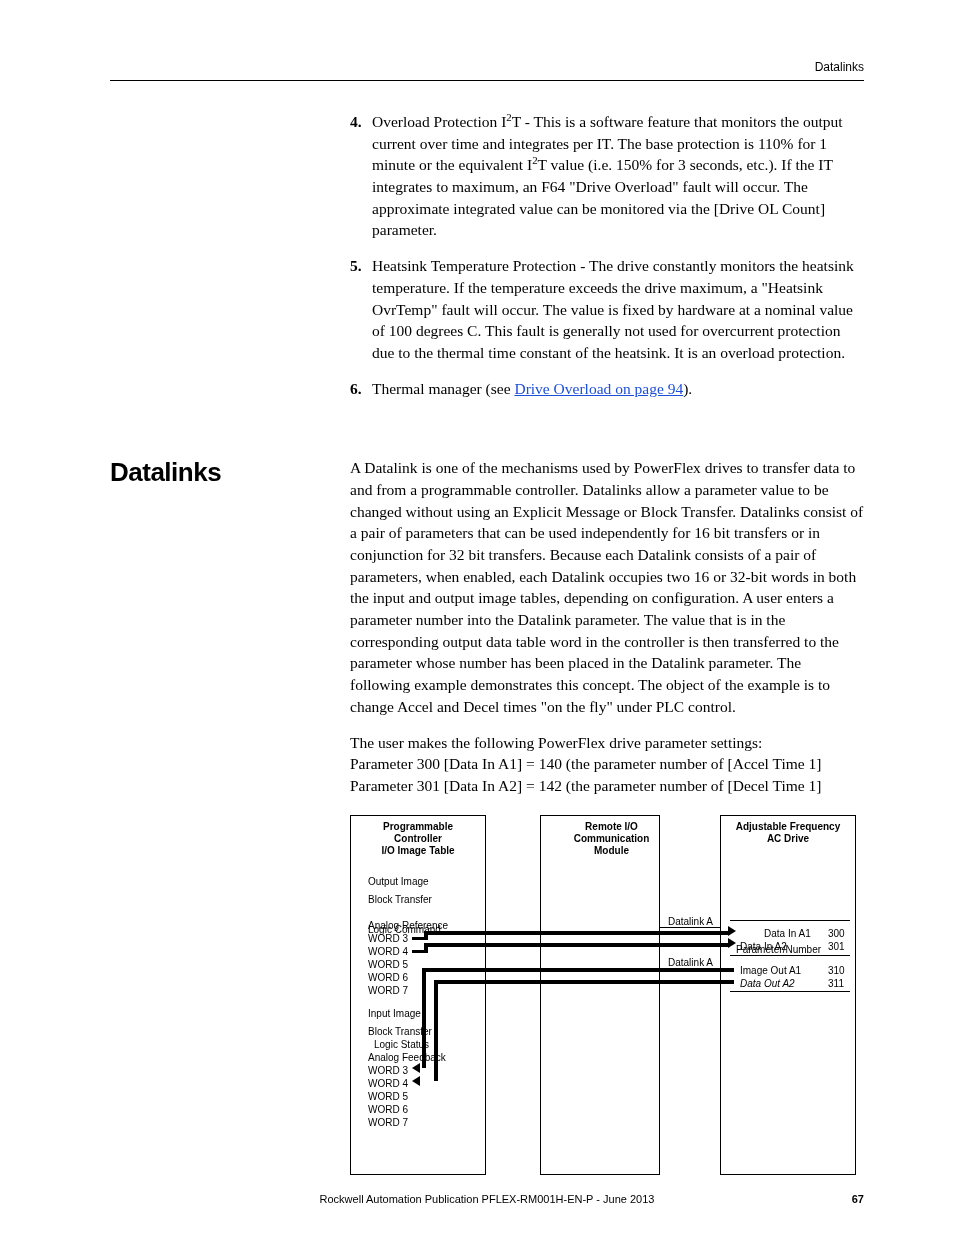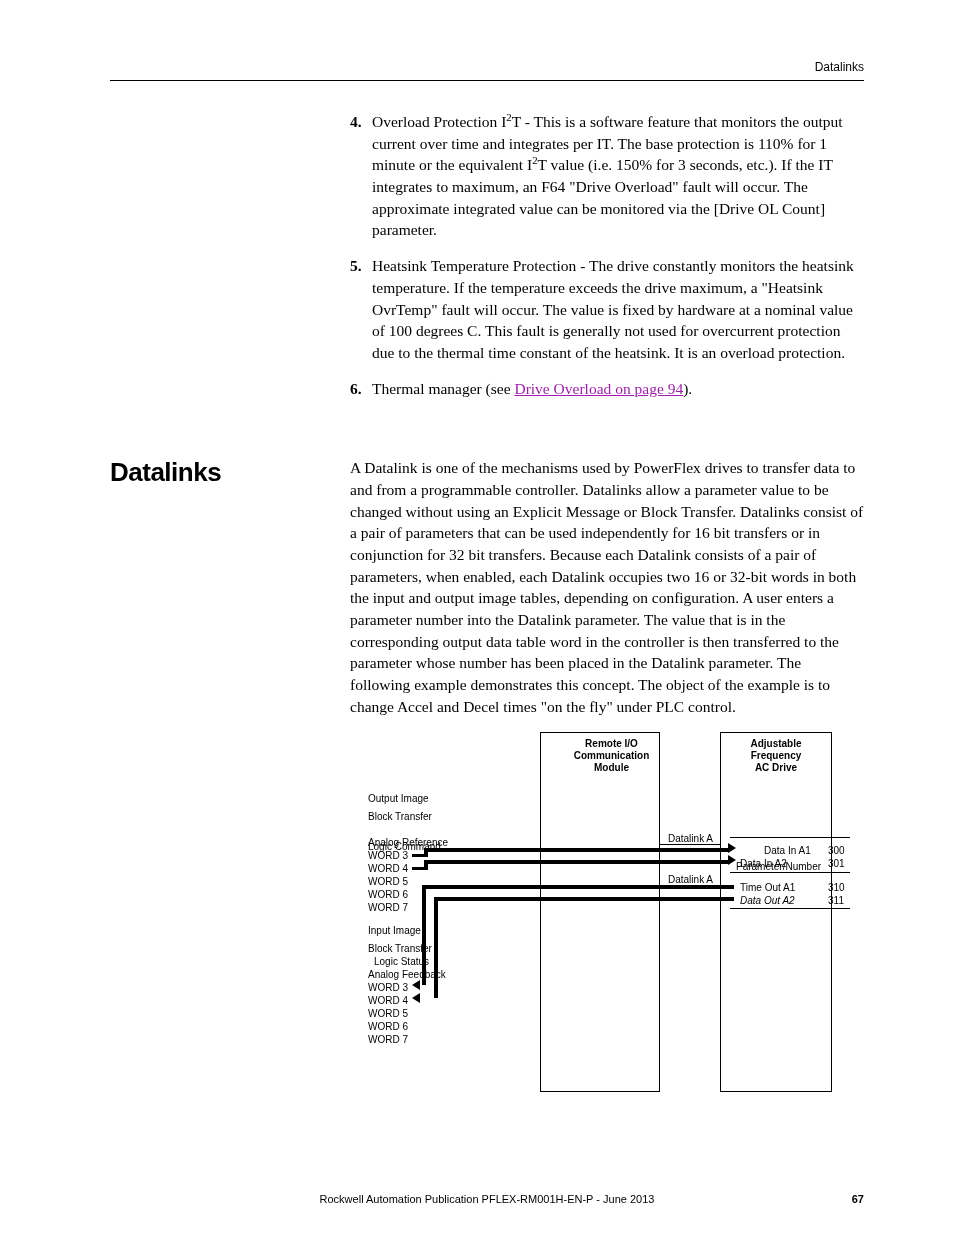--- a/index.html
+++ b/index.html
@@ -44,21 +44,21 @@
   }
   .list-num {
     font-weight: bold;
     width: 22px;
     flex-shrink: 0;
   }
   .list-body {
     flex: 1;
   }
   sup { font-size: 0.7em; vertical-align: super; line-height: 0; }
-  .link { color: #a21caf; text-decoration: underline; }
+  .link { color: #1d4ed8; text-decoration: underline; }
   .para {
     font-size: 15.5px;
     line-height: 1.4;
     margin-bottom: 14px;
   }
   .para-group {
     font-size: 15.5px;
     line-height: 1.4;
     margin-bottom: 18px;
   }
@@ -74,21 +74,21 @@
     border: 1px solid #000;
     background: #fff;
     text-align: center;
     font-size: 10px;
     font-weight: bold;
     padding: 5px 4px;
     line-height: 1.2;
   }
   .box-left { left: 0; top: 0; width: 136px; height: 360px; }
   .box-mid { left: 190px; top: 0; width: 120px; height: 360px; padding-left: 27px; }
-  .box-right { left: 370px; top: 0; width: 112px; height: 360px; }
+  .box-right { left: 370px; top: 0; width: 136px; height: 360px; }
   .small-label {
     position: absolute;
     font-size: 10px;
     font-weight: normal;
     text-align: left;
     line-height: 1.3;
   }
   .thick-line {
     position: absolute;
     background: #000;
@@ -152,23 +152,33 @@
 </div>
 
 <div style="height: 44px;"></div>
 
 <div class="content-row">
   <div class="left-col">
     <div class="section-title">Datalinks</div>
   </div>
   <div class="right-col">
     <div class="para">A Datalink is one of the mechanisms used by PowerFlex drives to transfer data to and from a programmable controller. Datalinks allow a parameter value to be changed without using an Explicit Message or Block Transfer. Datalinks consist of a pair of parameters that can be used independently for 16 bit transfers or in conjunction for 32 bit transfers. Because each Datalink consists of a pair of parameters, when enabled, each Datalink occupies two 16 or 32-bit words in both the input and output image tables, depending on configuration. A user enters a parameter number into the Datalink parameter. The value that is in the corresponding output data table word in the controller is then transferred to the parameter whose number has been placed in the Datalink parameter. The following example demonstrates this concept. The object of the example is to change Accel and Decel times "on the fly" under PLC control.</div>
+    <div class="para-group">
+      <div>The user makes the following PowerFlex drive parameter settings:</div>
+      <div>Parameter 300 [Data In A1] = 140 (the parameter number of [Accel Time 1]</div>
+      <div>Parameter 301 [Data In A2] = 142 (the parameter number of [Decel Time 1]</div>
+    </div>
 
     <div class="diagram">
 
+      <div class="box box-left">
+        <div>Programmable</div>
+        <div>Controller</div>
+        <div>I/O Image Table</div>
+      </div>
       <div class="box box-mid">
         <div>Remote I/O</div>
         <div>Communication</div>
         <div>Module</div>
       </div>
       <div class="box box-right">
         <div>Adjustable Frequency</div>
         <div>AC Drive</div>
       </div>
 
@@ -191,21 +201,21 @@
       <div class="small-label" style="left:18px; top:275px;">WORD 5</div>
       <div class="small-label" style="left:18px; top:288px;">WORD 6</div>
       <div class="small-label" style="left:18px; top:301px;">WORD 7</div>
 
       <div class="small-label" style="left:318px; top:100px;">Datalink A</div>
       <div class="small-label" style="left:318px; top:141px;">Datalink A</div>
 
       <div class="small-label" style="left:386px; top:92px;margin-top:36px;">Parameter/Number</div>
       <div class="small-label" style="left:390px; top:112px;margin-left:24px;">Data In A1</div>
       <div class="small-label" style="left:390px; top:125px;">Data In A2</div>
-      <div class="small-label" style="left:390px; top:149px;">Time Out A1</div>
+      <div class="small-label" style="left:390px; top:149px;">Image Out A1</div>
       <div class="small-label" style="left:390px; top:162px;font-style:italic;">Data Out A2</div>
       <div class="small-label" style="left:478px; top:112px;">300</div>
       <div class="small-label" style="left:478px; top:125px;">301</div>
       <div class="small-label" style="left:478px; top:149px;">310</div>
       <div class="small-label" style="left:478px; top:162px;">311</div>
 
       <div class="thick-line" style="left:62px; top:122px; width:12px; height:3px;"></div>
       <div class="thick-line" style="left:62px; top:135px; width:12px; height:3px;"></div>
 
       <div class="thick-line" style="left:74px; top:120px; width:4px; height:5px;"></div>

